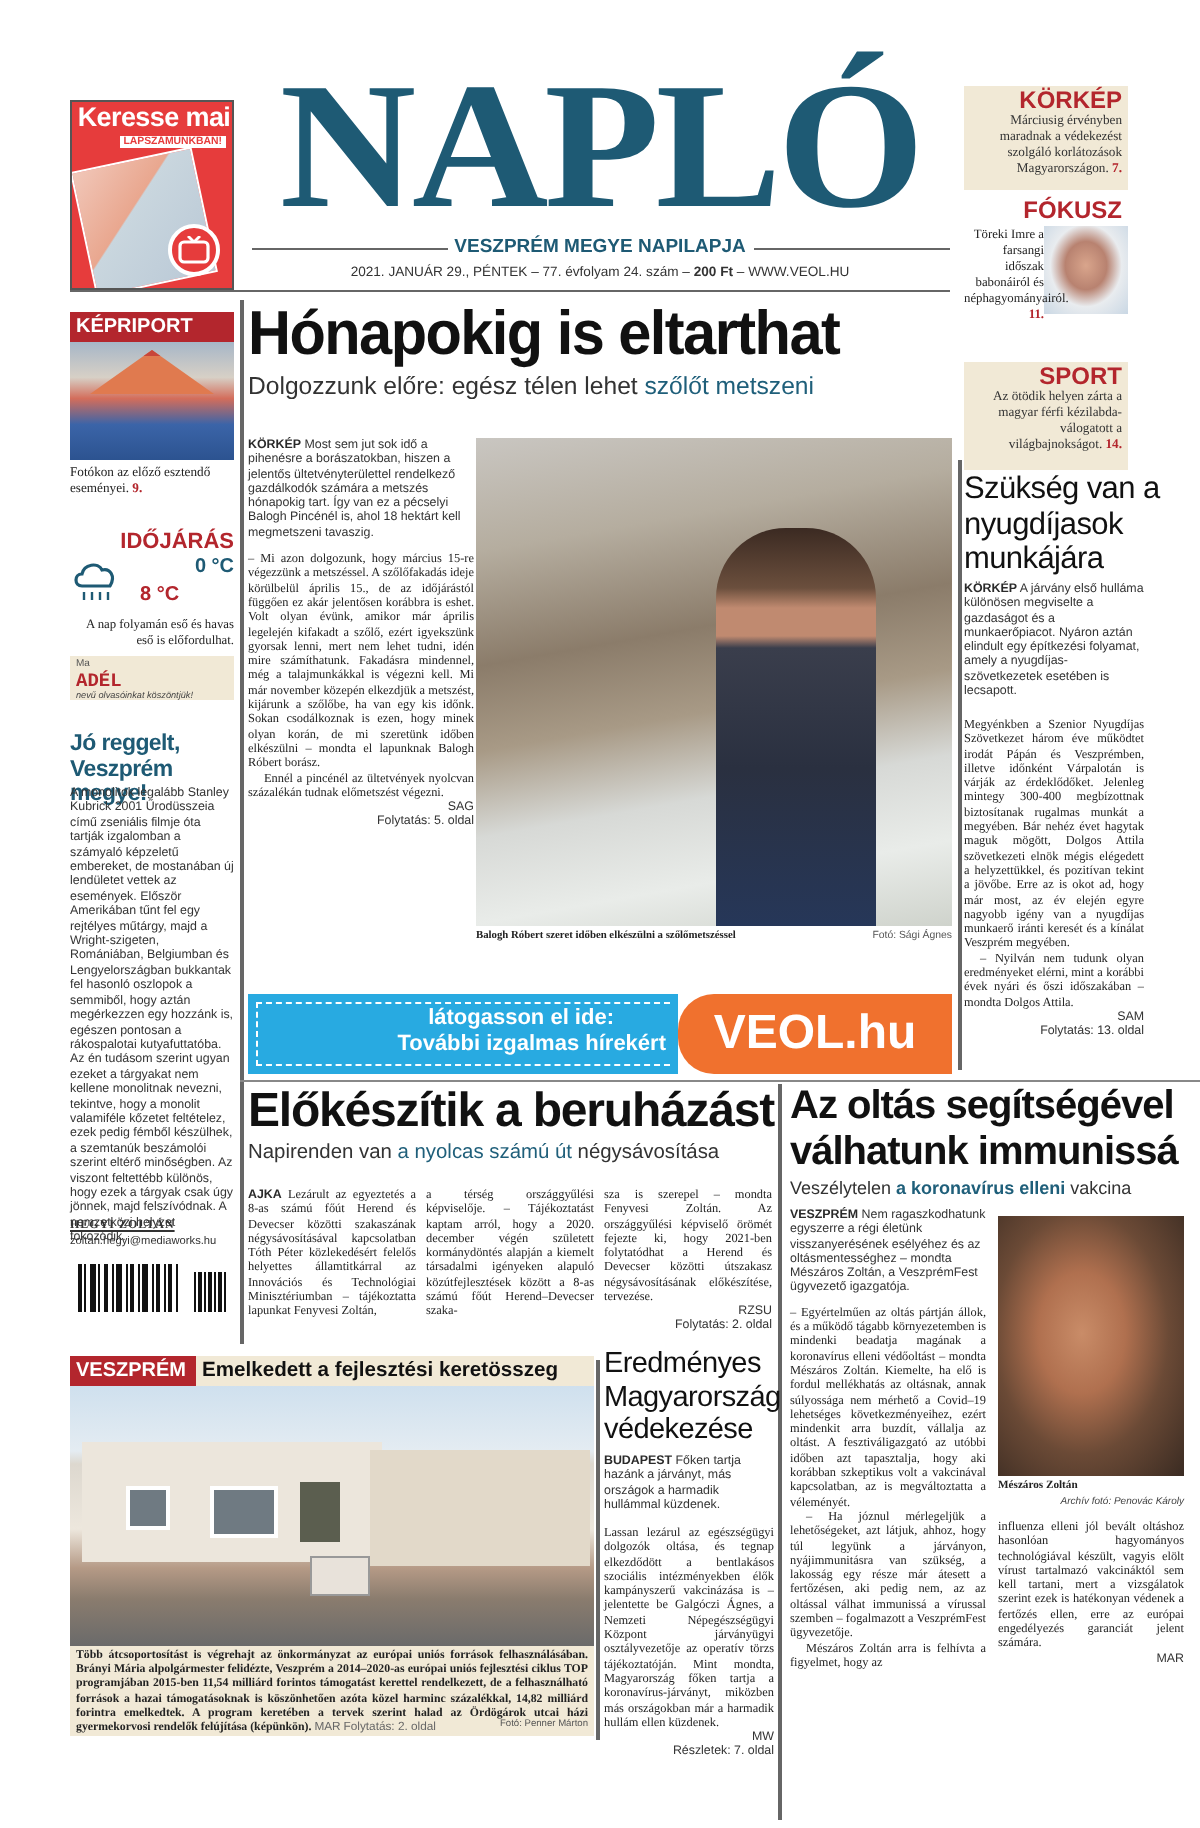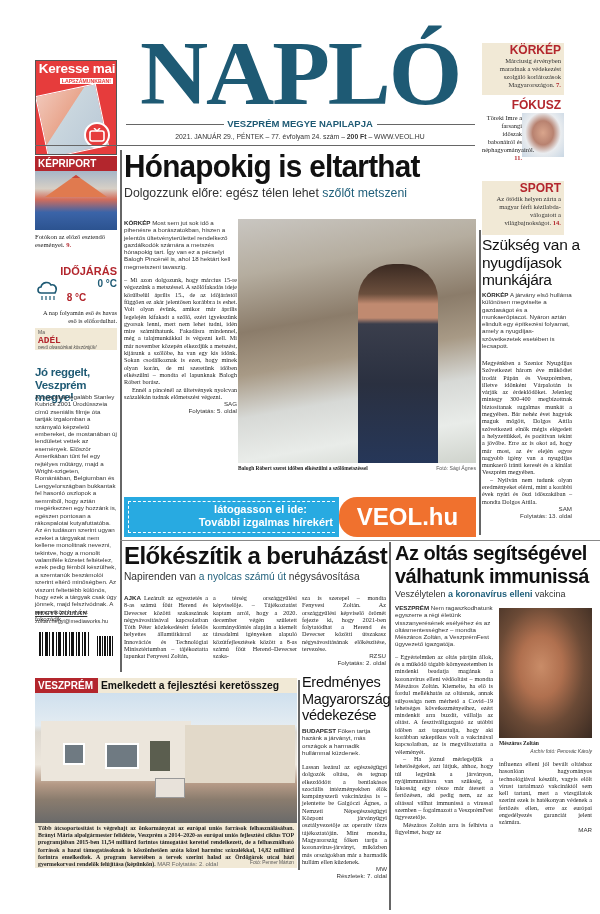--- a/index.html
+++ b/index.html
@@ -10,21 +10,21 @@
 .body-text{font-family:"Liberation Serif",serif;font-size:6.2px;line-height:7.3px;color:#222;text-align:justify;hyphens:auto}
 .body-sans{font-family:"Liberation Sans",sans-serif;font-size:6.2px;line-height:7.3px;color:#333}
 .kicker{font-weight:bold;color:#2a2a2a;font-family:"Liberation Sans",sans-serif}
 .accent{color:#1f5f7a}
 .red{color:#b3262d}
 .cont{text-align:right;font-family:"Liberation Sans",sans-serif;font-size:6.2px;color:#333}
 .vline{position:absolute;background:#666;width:1.5px}
 .hline{position:absolute;background:#666;height:1px}
 
 
-#ad-box{left:35px;top:60px;width:82px;height:95px;background:#e63c3c;border:1px solid #555;overflow:hidden}
+#ad-box{left:35px;top:50px;width:82px;height:95px;background:#e63c3c;border:1px solid #555;overflow:hidden}
 #ad-title{position:absolute;left:2px;top:0;width:78px;text-align:center;color:#fff;font-weight:bold;font-size:13.5px;font-family:"Liberation Sans",sans-serif;letter-spacing:-0.3px}
 #ad-sub{position:absolute;right:3px;top:17px;background:#fff;color:#e63c3c;font-size:5.2px;font-weight:bold;padding:0 2px;font-family:"Liberation Sans",sans-serif}
 #ad-mag{position:absolute;left:5px;top:28px;width:62px;height:64px;background:linear-gradient(135deg,#f1c7b9,#e9a78f 40%,#c9d6de 41%,#b9c8d6);transform:rotate(-12deg);border:1px solid #fff}
 #ad-tv-badge{position:absolute;right:6px;bottom:6px;width:26px;height:26px;border-radius:50%;background:#e63c3c;border:2px solid #fff;display:flex;align-items:center;justify-content:center}
 
 
 #masthead{left:124px;top:38px;width:352px;height:70px;text-align:center;color:#1e5a74;font-size:90px;line-height:72px;font-weight:bold;font-family:"Liberation Serif",serif;letter-spacing:-2px;transform:scaleX(1.05)}
 #tagline{left:124px;top:118px;width:352px;text-align:center;color:#1e5a74;font-weight:bold;font-size:9.5px;font-family:"Liberation Sans",sans-serif}
 #tagline-line-l{left:126px;top:124px;width:98px}
 #tagline-line-r{left:377px;top:124px;width:98px}
@@ -37,21 +37,21 @@
 .side-text{font-size:6.6px;line-height:8px;text-align:right;padding:0 3px;color:#333}
 .side-text b{color:#b3262d}
 
 
 #kepriport-head{left:35px;top:156px;width:82px;height:15px;background:#b3262d;color:#fff;font-weight:bold;font-size:10px;font-family:"Liberation Sans",sans-serif;padding-left:3px;line-height:15px}
 #kepriport-img{left:35px;top:171px;width:82px;height:59px;background:linear-gradient(180deg,#a6b6c7 0%,#d7d0c6 30%,#d36d5b 48%,#3b64a8 70%,#2c5390 100%)}
 #kepriport-cap{left:35px;top:233px;width:82px;font-size:6.6px;line-height:8px}
 
 #weather-head{left:35px;top:265px;width:82px;text-align:right;font-size:11px;font-weight:bold;color:#b3262d;font-family:"Liberation Sans",sans-serif}
 #temp-min{left:70px;top:278px;width:47px;text-align:right;font-size:10px;font-weight:bold;color:#1e5a74;font-family:"Liberation Sans",sans-serif}
-#temp-max{left:53px;top:292px;width:47px;text-align:center;font-size:10px;font-weight:bold;color:#b3262d;font-family:"Liberation Sans",sans-serif}
+#temp-max{left:70px;top:292px;width:47px;text-align:left;font-size:10px;font-weight:bold;color:#b3262d;font-family:"Liberation Sans",sans-serif}
 #weather-icon{left:36px;top:280px;width:24px;height:22px}
 #weather-text{left:35px;top:309px;width:82px;font-size:6.4px;line-height:8px;text-align:right}
 #nameday-box{left:35px;top:328px;width:82px;height:22px;background:#f1e9d6}
 #nameday-label{left:38px;top:329px;font-size:5px;font-family:"Liberation Sans",sans-serif;color:#555}
 #nameday-name{left:38px;top:335px;font-size:9.5px;font-weight:bold;color:#b3262d;font-family:Liberation Mono, monospace}
 #nameday-note{left:38px;top:345px;font-size:4.6px;font-family:"Liberation Sans",sans-serif;color:#444;font-style:italic}
 
 #greeting-head{left:35px;top:366px;width:84px;font-size:11.5px;line-height:12.5px;font-weight:bold;color:#1e5a74;font-family:Liberation Sans, sans-serif;letter-spacing:-0.3px}
 #greeting-text{left:35px;top:393px;width:82px;font-size:6.2px;line-height:7.4px;color:#333;font-family:"Liberation Sans",sans-serif}
 #author-name{left:35px;top:610px;width:82px;font-size:6px;font-weight:bold;text-decoration:underline;color:#333;font-family:"Liberation Serif",serif;letter-spacing:.5px}

